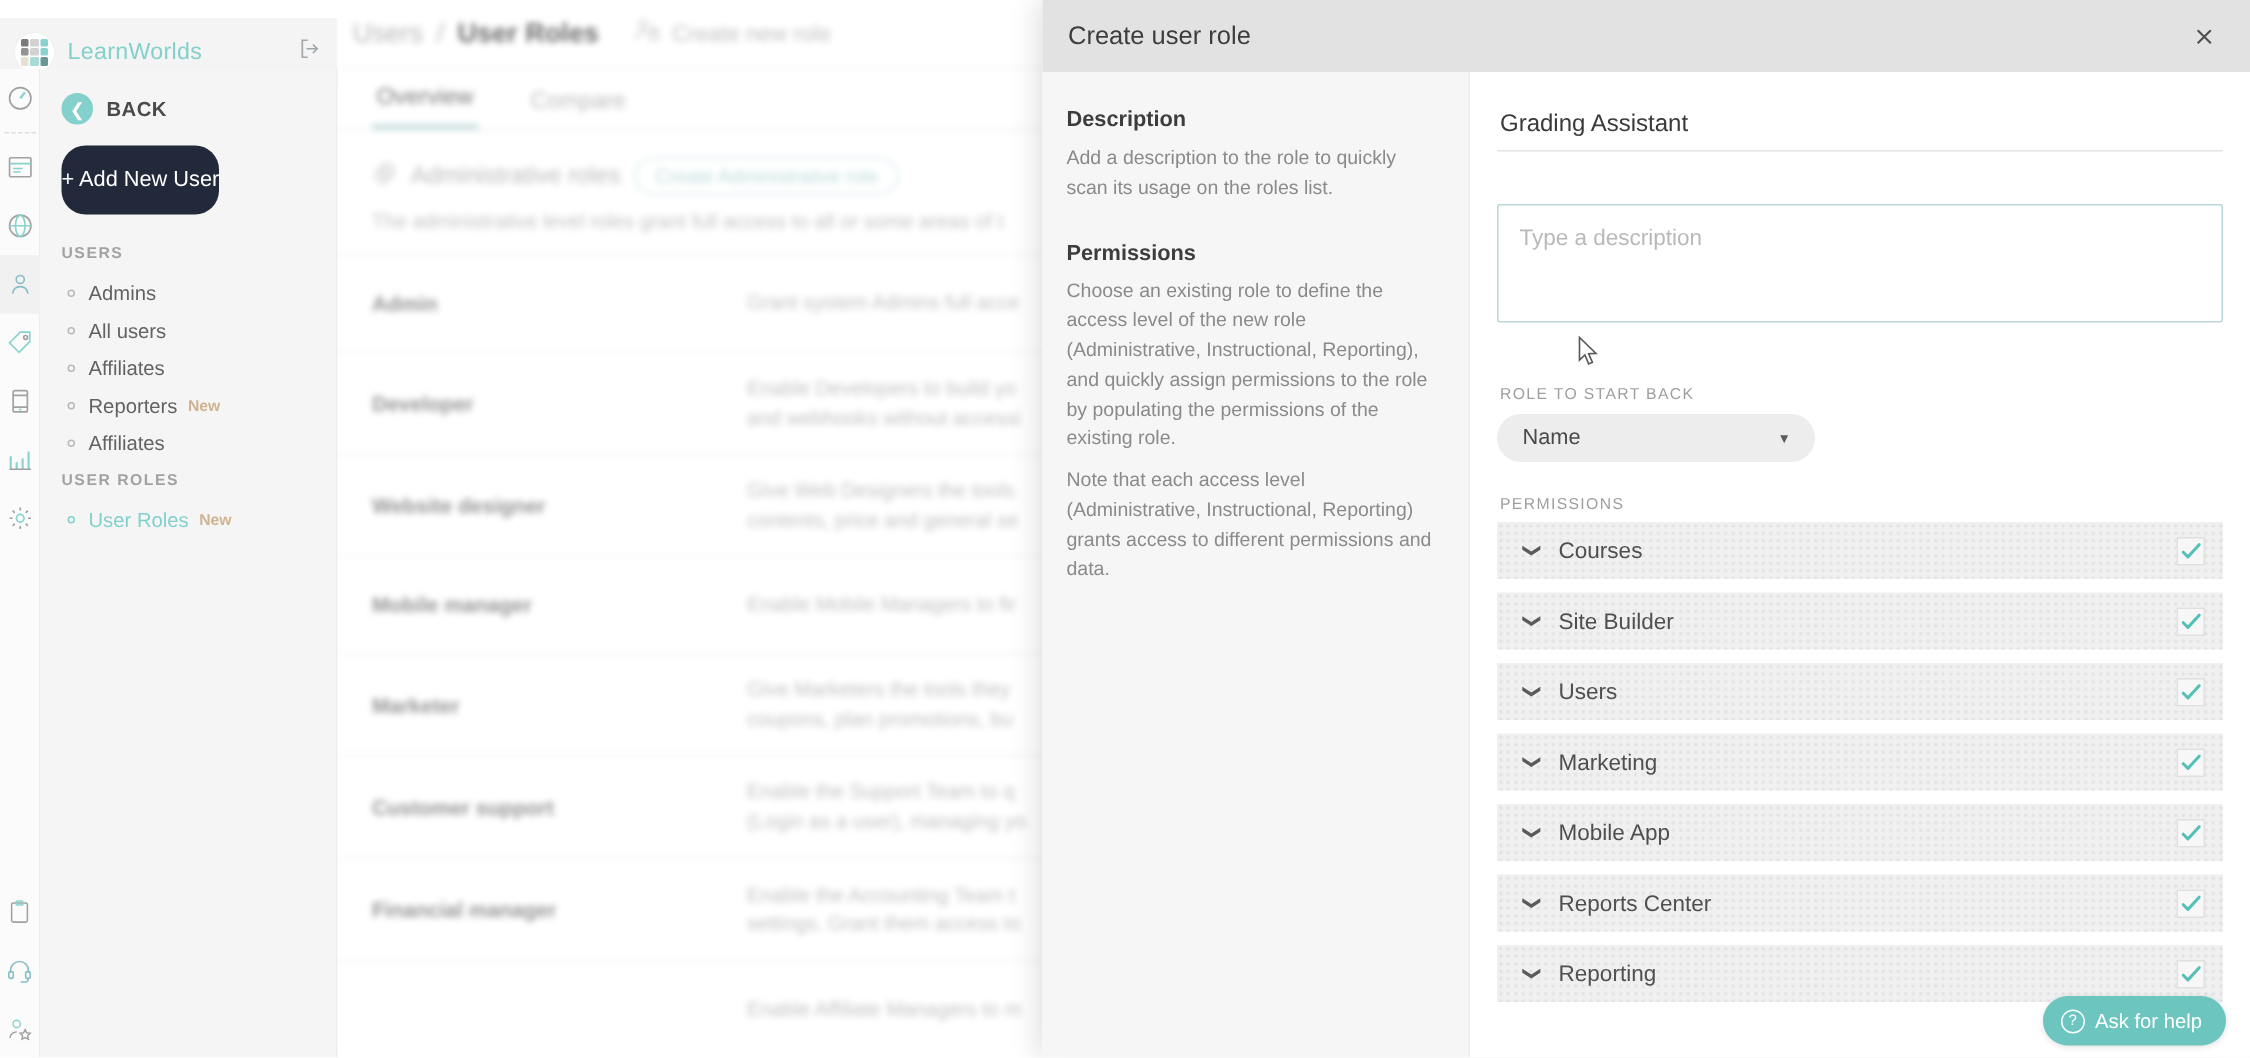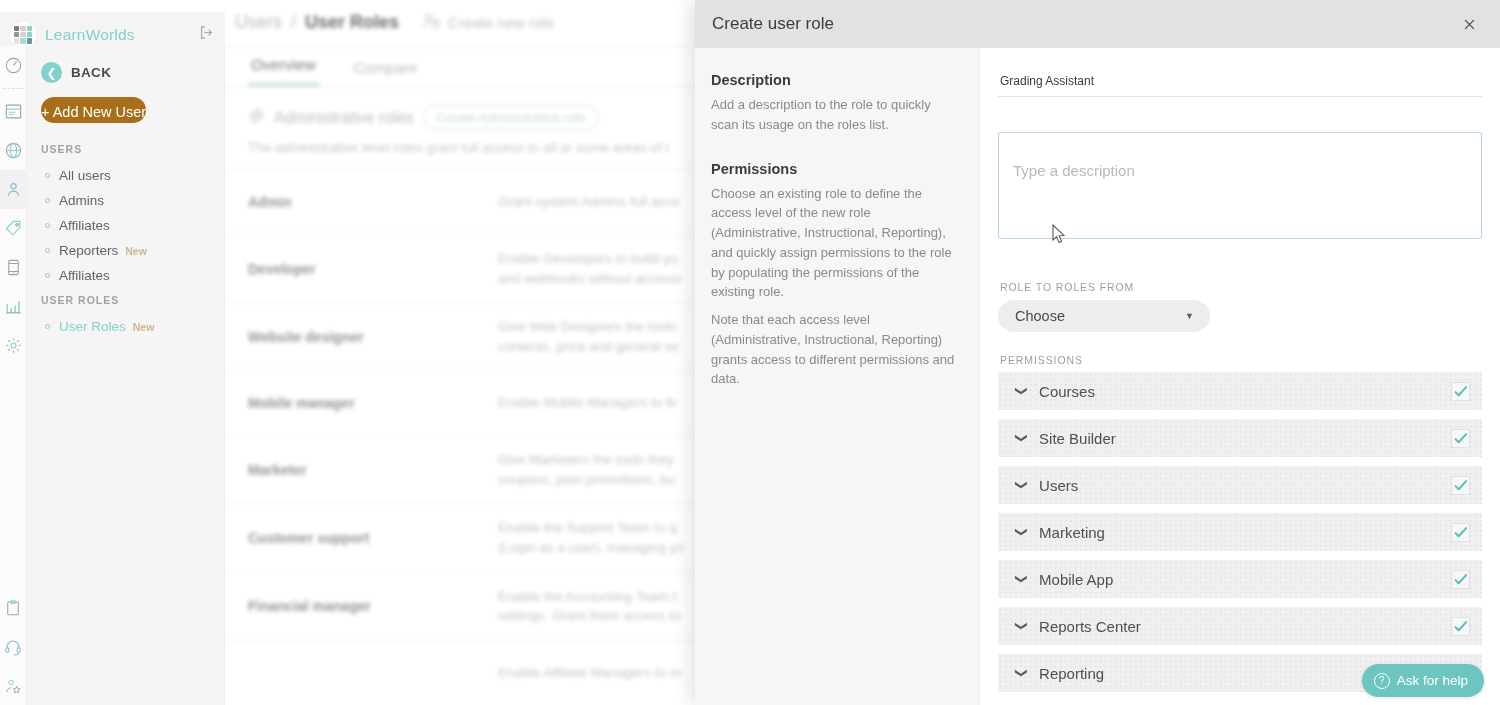--- a/index.html
+++ b/index.html
@@ -49,22 +49,22 @@
     background: #f5f5f5; border-right: 1px solid #e9e9e9;
     padding: 16px 0 0 0;
   }
   .back-row { display: flex; align-items: center; padding: 0 14px; margin-bottom: 14px; }
   .back-circle {
     width: 21px; height: 21px; border-radius: 50%; background: #79cdc8;
     display: flex; align-items: center; justify-content: center; color: #fff; font-size: 12px;
   }
   .back-label { margin-left: 9px; font-weight: bold; font-size: 13.5px; color: #3b3b3b; letter-spacing: .3px; }
   .add-btn {
-    display: block; margin: 0 14px 20px 14px; height: 26px; line-height: 31px;
-    background: #a16207; color: #fff; border: none; border-radius: 16px;
+    display: block; margin: 0 14px 20px 14px; height: 46px; line-height: 31px;
+    background: #0f172a; color: #fff; border: none; border-radius: 16px;
     font-size: 14.5px; text-align: center; cursor: pointer;
     font-family: inherit;
   }
   .nav-section { font-size: 10.5px; letter-spacing: 1px; color: #9b9b9b; padding: 0 14px; margin: 6px 0 8px; font-weight: bold; }
   .nav-item {
     display: flex; align-items: center; padding: 5px 14px 5px 18px;
     font-size: 13.5px; color: #555; cursor: pointer;
   }
   .nav-item .dot {
     width: 5px; height: 5px; border: 1px solid #b4b4b4; border-radius: 50%;
@@ -136,27 +136,27 @@
   .help-h { font-size: 14.5px; color: #3d3d3d; font-weight: bold; margin-bottom: 7px; }
   .help-p { font-size: 13px; color: #8a8a8a; line-height: 1.52; margin-bottom: 8px; }
   .help-block { margin-bottom: 26px; }
 
   .form-col {
     flex: 1 1 auto; padding: 22px 18px 0 18px; overflow: hidden; position: relative;
     background: #fff;
   }
   .role-name-input {
     display: block; width: 100%; border: none; border-bottom: 1px solid #e2e2e2;
-    font-size: 12px; color: #3a3a3a; padding: 4px 2px 8px 2px; outline: none;
+    font-size: 16px; color: #3a3a3a; padding: 4px 2px 8px 2px; outline: none;
     font-family: inherit; background: transparent;
   }
   .desc-area {
-    display: block; width: 100%; height: 107px; margin-top: 35px;
+    display: block; width: 100%; height: 79px; margin-top: 35px;
     border: 1px solid #b9d6d9; border-radius: 2px; resize: none;
-    padding: 28px 14px; font-size: 15px; color: #3a3a3a; outline: none;
+    padding: 12px 14px; font-size: 15px; color: #3a3a3a; outline: none;
     font-family: inherit; line-height: 1.3;
   }
   .desc-area::placeholder { color: #b9b9b9; }
   .field-label {
     font-size: 10.5px; letter-spacing: .9px; color: #9e9e9e;
     margin: 42px 0 7px 2px; font-weight: normal;
   }
   .select-pill {
     display: inline-flex; align-items: center; justify-content: space-between;
     width: 212px; height: 32px; background: #ededed; border: none; border-radius: 16px;
@@ -310,25 +310,25 @@
         <span class="back-label">BACK</span>
       </div>
       <button class="add-btn">
         <span>+</span>
         <span>Add New User</span>
       </button>
       <div id="nav-sections">
           <div class="nav-section">USERS</div>
           <div class="nav-item">
             <span class="dot"></span>
-            <span>All users</span>
+            <span>Admins</span>
           </div>
           <div class="nav-item">
             <span class="dot"></span>
-            <span>Admins</span>
+            <span>All users</span>
           </div>
           <div class="nav-item">
             <span class="dot"></span>
             <span>Affiliates</span>
           </div>
           <div class="nav-item">
             <span class="dot"></span>
             <span>Reporters</span>
             <span class="badge-new">New</span>
           </div>
@@ -450,23 +450,23 @@
         <input class="role-name-input" value="Grading Assistant" style="">
         <textarea class="desc-area" placeholder="Type a description" style=""></textarea>
 
         
         <div class="cursor" style="left:72px; top:176px;">
           <svg width="15" height="21" viewBox="0 0 15 21">
             <path d="M1 1 L1 16 L4.6 12.6 L7.1 18.6 L9.6 17.5 L7.1 11.8 L12 11.6 Z" fill="#ffffff" stroke="#5a5a5a" stroke-width="1.1"></path>
           </svg>
         </div>
 
-        <div class="field-label">ROLE TO ROLES FROM</div>
+        <div class="field-label">ROLE TO START BACK</div>
         <button class="select-pill">
-          <span>Choose</span>
+          <span>Name</span>
           <span class="caret">▼</span>
         </button>
 
         <div class="perm-label">PERMISSIONS</div>
         <div id="perm-list">
             <div class="perm-row">
               <span class="perm-chevron" style="display: inline-block; transform: rotate(-90deg);">❮</span>
               <span class="perm-name">Courses</span>
               <span class="perm-check">
                 <svg width="15" height="15" viewBox="0 0 24 24" fill="none" stroke="#55c0b8" stroke-width="3.2" stroke-linecap="round" stroke-linejoin="round">

